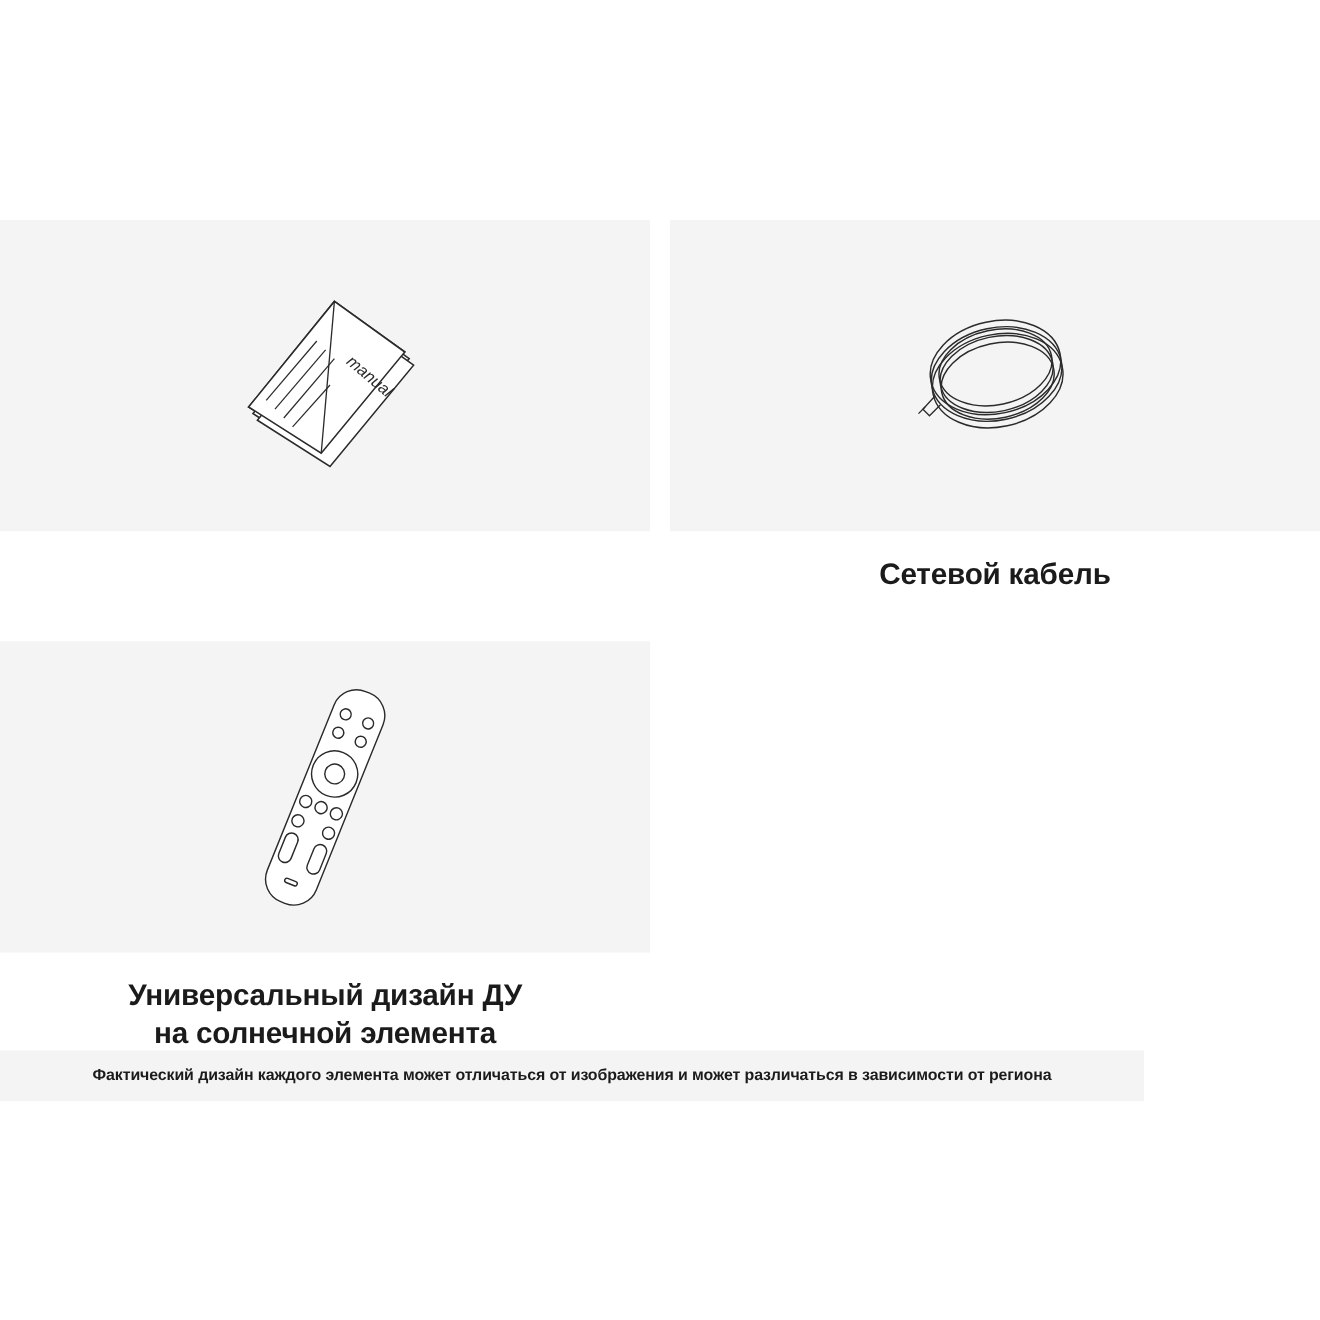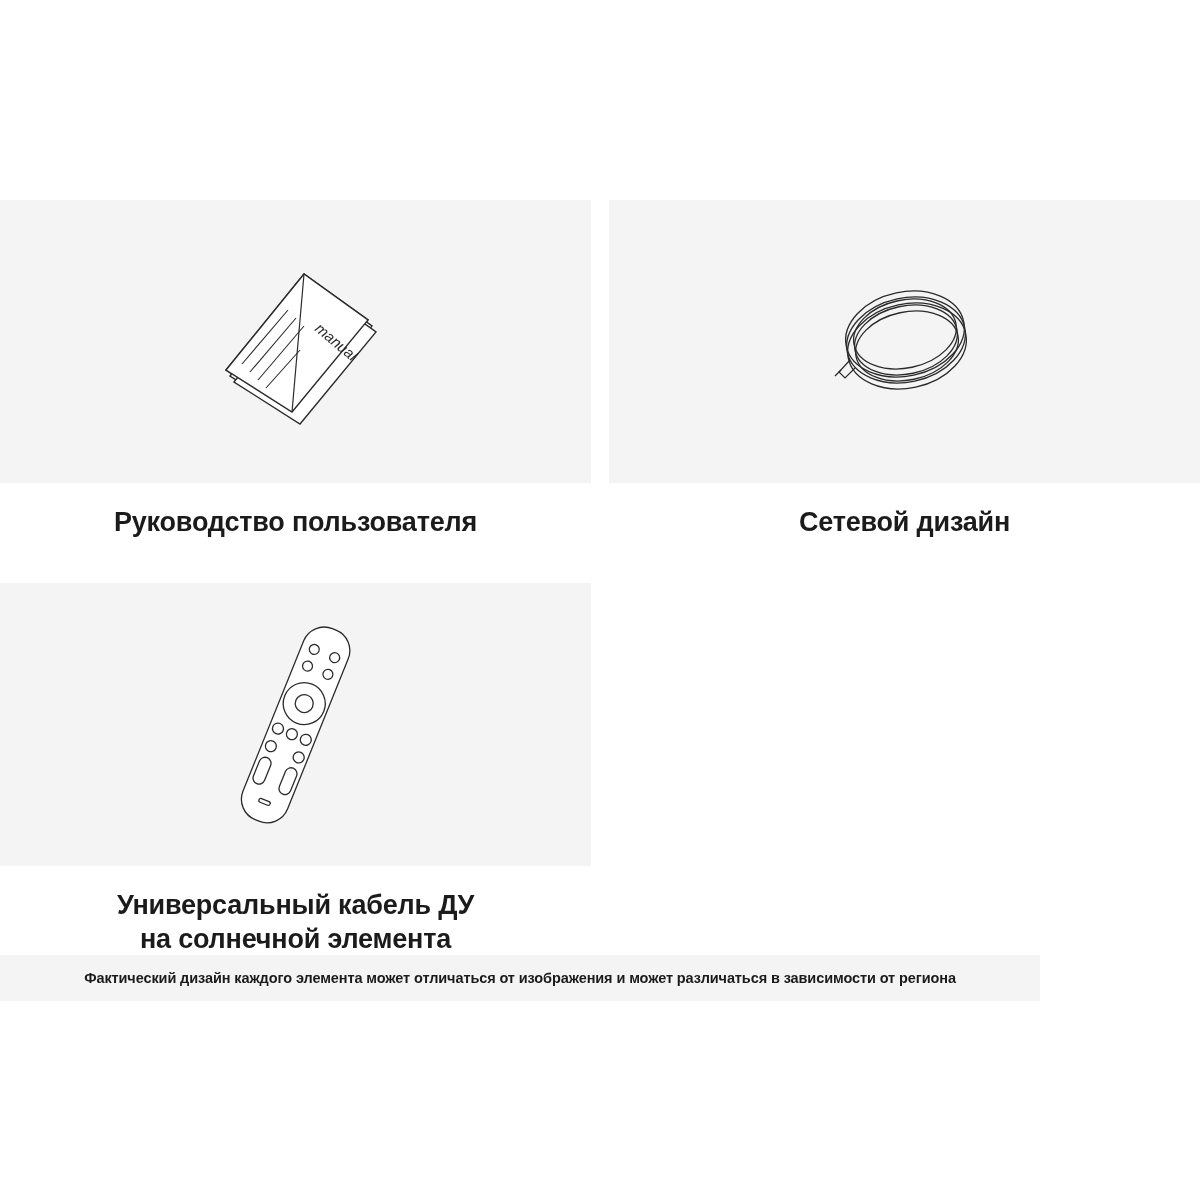--- a/index.html
+++ b/index.html
@@ -104,38 +104,37 @@
             <path d="M108 22 L96 160" stroke-width="1.2"></path>
 
             <path d="M46 112 L92 58" stroke-width="1.1"></path>
             <path d="M54 120 L100 66" stroke-width="1.1"></path>
             <path d="M62 128 L108 74" stroke-width="1.1"></path>
             <path d="M70 136 L104 98" stroke-width="1.1"></path>
 
             <text x="118" y="78" transform="rotate(40 118 78)" font-family="&quot;Liberation Sans&quot;, sans-serif" font-size="15" font-style="italic" fill="#2b2b2b" stroke="none">manual</text>
           </svg>
         </div>
-        <div class="caption">Руководство пользователя</div>
       </div>
 
       <div class="cell">
         <div class="imgbox">
           <svg class="svg-icon" width="200" height="140" viewBox="0 0 200 140" fill="none" stroke="#2b2b2b" stroke-width="1.3">
             <ellipse cx="100" cy="62" rx="60" ry="42" transform="rotate(-12 100 62)"></ellipse>
             <ellipse cx="100" cy="62" rx="52" ry="34" transform="rotate(-12 100 62)"></ellipse>
             <ellipse cx="101" cy="68" rx="60" ry="42" transform="rotate(-12 101 68)"></ellipse>
             <ellipse cx="101" cy="68" rx="52" ry="34" transform="rotate(-12 101 68)"></ellipse>
             <ellipse cx="102" cy="74" rx="60" ry="42" transform="rotate(-12 102 74)"></ellipse>
             <ellipse cx="102" cy="74" rx="52" ry="34" transform="rotate(-12 102 74)"></ellipse>
 
             <path d="M45 88 L34 100 L40 106 L50 96" stroke-width="1.2"></path>
             <path d="M36 98 L30 104" stroke-width="1.2"></path>
           </svg>
         </div>
-        <div class="caption">Сетевой дизайн</div>
+        <div class="caption">Сетевой кабель</div>
       </div>
 
     </div>
 
     <div class="row row2">
 
       <div class="cell">
         <div class="imgbox">
           <svg class="svg-icon" width="200" height="240" viewBox="0 0 200 240" fill="none" stroke="#2b2b2b" stroke-width="1.3">
             <g transform="rotate(22 100 120)">
@@ -156,21 +155,21 @@
               <circle cx="115" cy="150" r="5.5"></circle>
 
               <rect x="80" y="162" width="12" height="28" rx="6"></rect>
               <rect x="108" y="162" width="12" height="28" rx="6"></rect>
 
               <rect x="94" y="202" width="12" height="4" rx="2"></rect>
             </g>
           </svg>
         </div>
         <div class="caption">
-          <div>Универсальный кабель ДУ</div>
+          <div>Универсальный дизайн ДУ</div>
           <div>на солнечной элемента</div>
         </div>
       </div>
 
       <div class="cell"></div>
 
     </div>
 
   </div>
 

